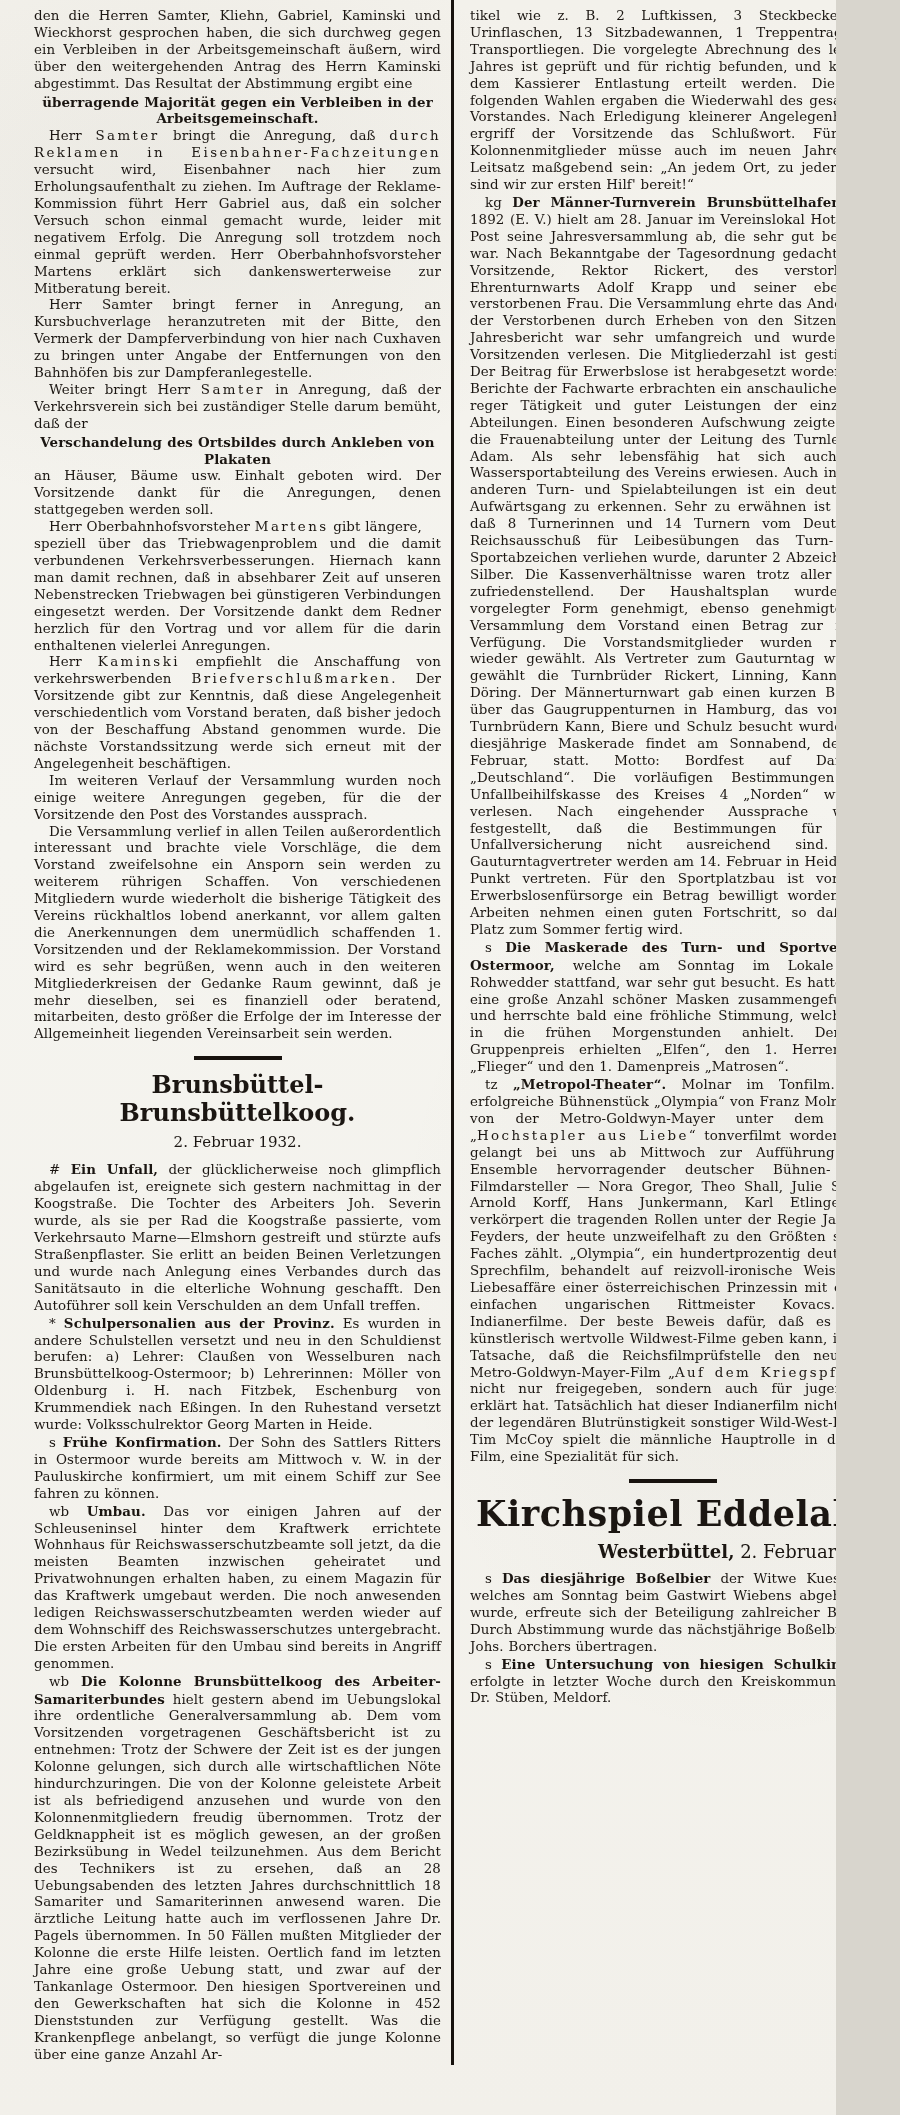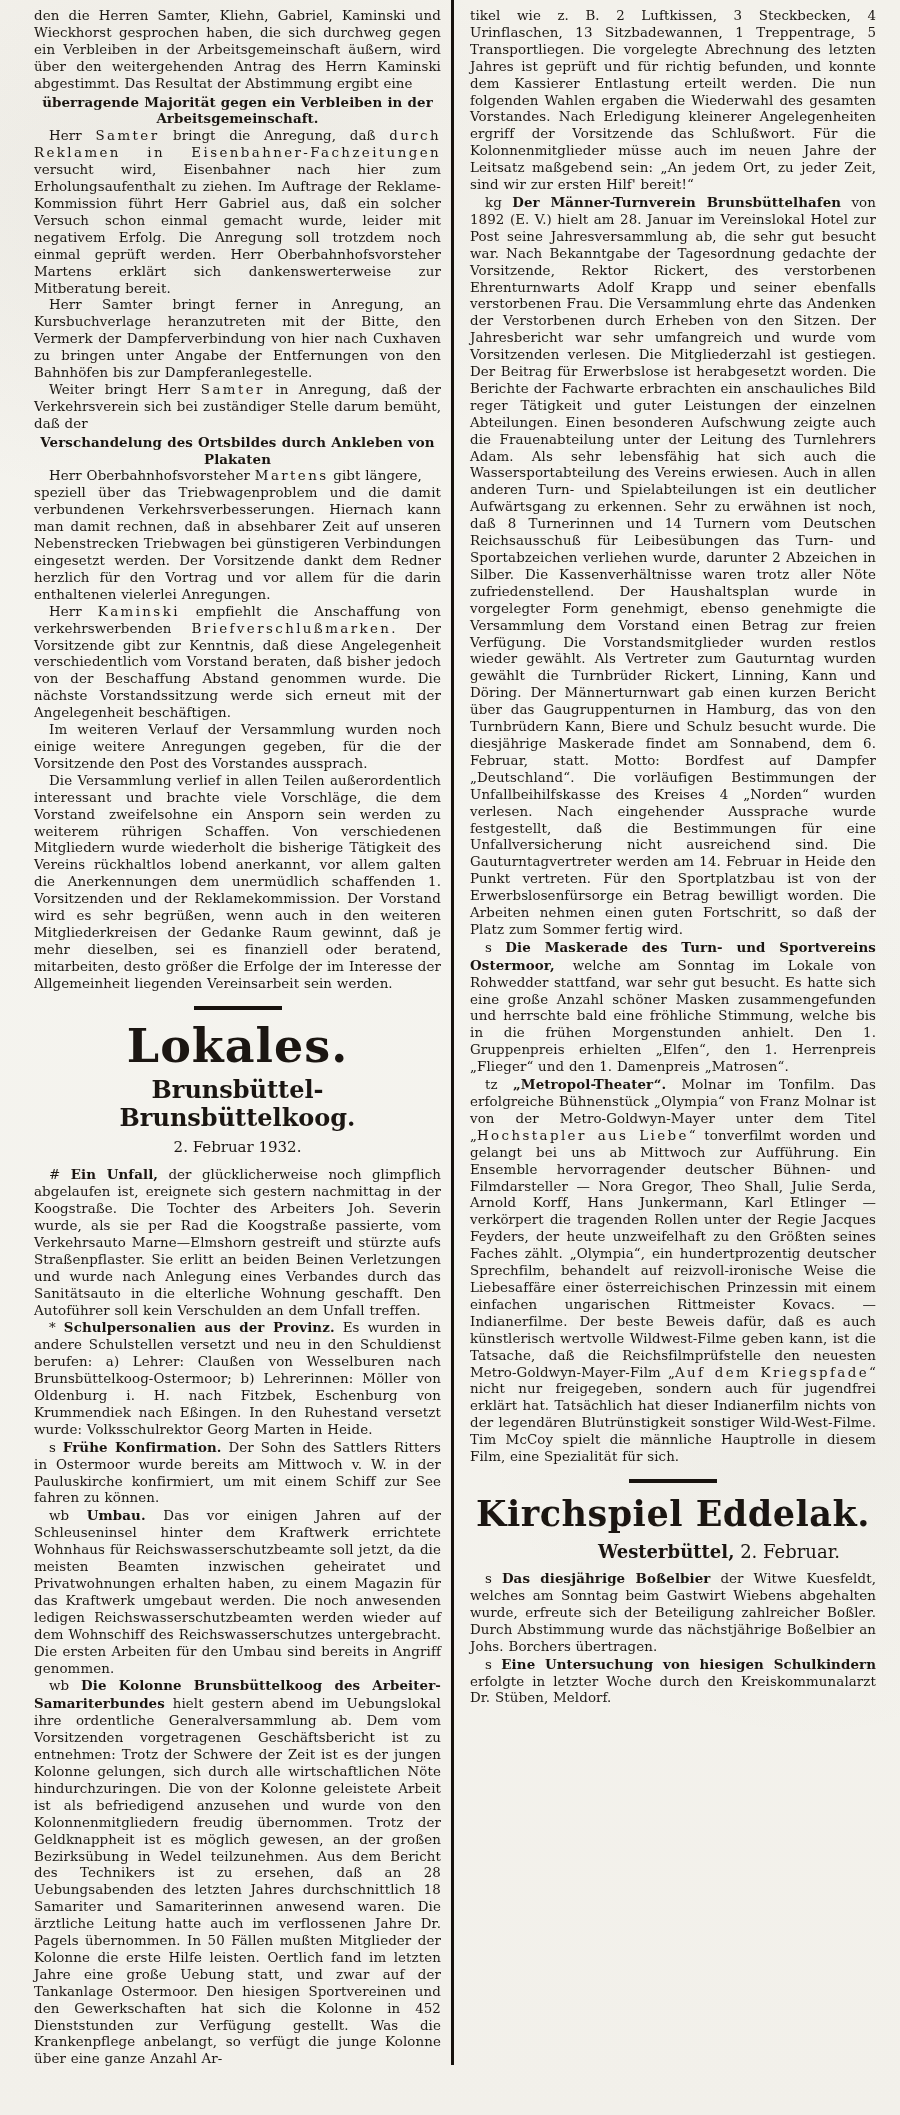--- a/index.html
+++ b/index.html
@@ -1,18 +1,18 @@
 <!DOCTYPE html>
 <html><head>
 <meta charset="utf-8">
 <style>
   html, body { margin: 0; padding: 0; background: #d8d5cd; }
   .page {
     position: relative;
-    width: 900px;
+    width: 836px;
     height: 2115px;
     margin: 0;
     background:
       radial-gradient(ellipse 700px 500px at 20% 10%, rgba(120,115,100,0.07), transparent 60%),
       radial-gradient(ellipse 600px 800px at 90% 60%, rgba(120,115,100,0.06), transparent 60%),
       linear-gradient(180deg, #f3f1eb 0%, #f5f4ef 40%, #f2f0ea 100%);
     font-family: "DejaVu Serif", "Liberation Serif", serif;
     color: #1b1612;
     overflow: hidden;
   }
@@ -63,27 +63,27 @@
 <body>
 
 <div class="page">
   <div class="col col-left">
       <p class="par"><span>den die Herren Samter, Kliehn, Gabriel, Kaminski und Wieckhorst gesprochen haben, die sich durchweg gegen ein Verbleiben in der Arbeitsgemeinschaft äußern, wird über den weitergehenden Antrag des Herrn Kaminski abgestimmt. Das Resultat der Abstimmung ergibt eine</span></p>
       <p class="par center-bold"><span class="b">überragende Majorität gegen ein Verbleiben in der Arbeitsgemeinschaft.</span></p>
       <p class="par indent"><span>Herr </span><span class="sp">Samter</span><span> bringt die Anregung, daß </span><span class="sp">durch Reklamen in Eisenbahner-Fachzeitungen</span><span> versucht wird, Eisenbahner nach hier zum Erholungsaufenthalt zu ziehen. Im Auftrage der Reklame-Kommission führt Herr Gabriel aus, daß ein solcher Versuch schon einmal gemacht wurde, leider mit negativem Erfolg. Die Anregung soll trotzdem noch einmal geprüft werden. Herr Oberbahnhofsvorsteher Martens erklärt sich dankenswerterweise zur Mitberatung bereit.</span></p>
       <p class="par indent"><span>Herr Samter bringt ferner in Anregung, an Kursbuchverlage heranzutreten mit der Bitte, den Vermerk der Dampferverbindung von hier nach Cuxhaven zu bringen unter Angabe der Entfernungen von den Bahnhöfen bis zur Dampferanlegestelle.</span></p>
       <p class="par indent"><span>Weiter bringt Herr </span><span class="sp">Samter</span><span> in Anregung, daß der Verkehrsverein sich bei zuständiger Stelle darum bemüht, daß der</span></p>
       <p class="par center-bold"><span class="b">Verschandelung des Ortsbildes durch Ankleben von Plakaten</span></p>
+      <p class="par"><span>an Häuser, Bäume usw. Einhalt geboten wird. Der Vorsitzende dankt für die Anregungen, denen stattgegeben werden soll.</span></p>
       <p class="par indent"><span>Herr Oberbahnhofsvorsteher </span><span class="sp">Martens</span><span> gibt längere,</span></p>
       <p class="par"><span>speziell über das Triebwagenproblem und die damit verbundenen Verkehrsverbesserungen. Hiernach kann man damit rechnen, daß in absehbarer Zeit auf unseren Nebenstrecken Triebwagen bei günstigeren Verbindungen eingesetzt werden. Der Vorsitzende dankt dem Redner herzlich für den Vortrag und vor allem für die darin enthaltenen vielerlei Anregungen.</span></p>
       <p class="par indent"><span>Herr </span><span class="sp">Kaminski</span><span> empfiehlt die Anschaffung von verkehrswerbenden </span><span class="sp">Briefverschlußmarken</span><span>. Der Vorsitzende gibt zur Kenntnis, daß diese Angelegenheit verschiedentlich vom Vorstand beraten, daß bisher jedoch von der Beschaffung Abstand genommen wurde. Die nächste Vorstandssitzung werde sich erneut mit der Angelegenheit beschäftigen.</span></p>
       <p class="par indent"><span>Im weiteren Verlauf der Versammlung wurden noch einige weitere Anregungen gegeben, für die der Vorsitzende den Post des Vorstandes aussprach.</span></p>
       <p class="par indent"><span>Die Versammlung verlief in allen Teilen außerordentlich interessant und brachte viele Vorschläge, die dem Vorstand zweifelsohne ein Ansporn sein werden zu weiterem rührigen Schaffen. Von verschiedenen Mitgliedern wurde wiederholt die bisherige Tätigkeit des Vereins rückhaltlos lobend anerkannt, vor allem galten die Anerkennungen dem unermüdlich schaffenden 1. Vorsitzenden und der Reklamekommission. Der Vorstand wird es sehr begrüßen, wenn auch in den weiteren Mitgliederkreisen der Gedanke Raum gewinnt, daß je mehr dieselben, sei es finanziell oder beratend, mitarbeiten, desto größer die Erfolge der im Interesse der Allgemeinheit liegenden Vereinsarbeit sein werden.</span></p>
       <div class="divider-rule"></div>
-      <p class="title"><span class="b">Lokales.</span></p>
       <p class="subtitle"><span class="b">Brunsbüttel-Brunsbüttelkoog.</span></p>
       <p class="dateline"><span>2. Februar 1932.</span></p>
       <p class="par indent"><span># </span><span class="b">Ein Unfall,</span><span> der glücklicherweise noch glimpflich abgelaufen ist, ereignete sich gestern nachmittag in der Koogstraße. Die Tochter des Arbeiters Joh. Severin wurde, als sie per Rad die Koogstraße passierte, vom Verkehrsauto Marne—Elmshorn gestreift und stürzte aufs Straßenpflaster. Sie erlitt an beiden Beinen Verletzungen und wurde nach Anlegung eines Verbandes durch das Sanitätsauto in die elterliche Wohnung geschafft. Den Autoführer soll kein Verschulden an dem Unfall treffen.</span></p>
       <p class="par indent"><span>* </span><span class="b">Schulpersonalien aus der Provinz.</span><span> Es wurden in andere Schulstellen versetzt und neu in den Schuldienst berufen: a) Lehrer: Claußen von Wesselburen nach Brunsbüttelkoog-Ostermoor; b) Lehrerinnen: Möller von Oldenburg i. H. nach Fitzbek, Eschenburg von Krummendiek nach Eßingen. In den Ruhestand versetzt wurde: Volksschulrektor Georg Marten in Heide.</span></p>
       <p class="par indent"><span>s </span><span class="b">Frühe Konfirmation.</span><span> Der Sohn des Sattlers Ritters in Ostermoor wurde bereits am Mittwoch v. W. in der Pauluskirche konfirmiert, um mit einem Schiff zur See fahren zu können.</span></p>
       <p class="par indent"><span>wb </span><span class="b">Umbau.</span><span> Das vor einigen Jahren auf der Schleuseninsel hinter dem Kraftwerk errichtete Wohnhaus für Reichswasserschutzbeamte soll jetzt, da die meisten Beamten inzwischen geheiratet und Privatwohnungen erhalten haben, zu einem Magazin für das Kraftwerk umgebaut werden. Die noch anwesenden ledigen Reichswasserschutzbeamten werden wieder auf dem Wohnschiff des Reichswasserschutzes untergebracht. Die ersten Arbeiten für den Umbau sind bereits in Angriff genommen.</span></p>
       <p class="par indent"><span>wb </span><span class="b">Die Kolonne Brunsbüttelkoog des Arbeiter-Samariterbundes</span><span> hielt gestern abend im Uebungslokal ihre ordentliche Generalversammlung ab. Dem vom Vorsitzenden vorgetragenen Geschäftsbericht ist zu entnehmen: Trotz der Schwere der Zeit ist es der jungen Kolonne gelungen, sich durch alle wirtschaftlichen Nöte hindurchzuringen. Die von der Kolonne geleistete Arbeit ist als befriedigend anzusehen und wurde von den Kolonnenmitgliedern freudig übernommen. Trotz der Geldknappheit ist es möglich gewesen, an der großen Bezirksübung in Wedel teilzunehmen. Aus dem Bericht des Technikers ist zu ersehen, daß an 28 Uebungsabenden des letzten Jahres durchschnittlich 18 Samariter und Samariterinnen anwesend waren. Die ärztliche Leitung hatte auch im verflossenen Jahre Dr. Pagels übernommen. In 50 Fällen mußten Mitglieder der Kolonne die erste Hilfe leisten. Oertlich fand im letzten Jahre eine große Uebung statt, und zwar auf der Tankanlage Ostermoor. Den hiesigen Sportvereinen und den Gewerkschaften hat sich die Kolonne in 452 Dienststunden zur Verfügung gestellt. Was die Krankenpflege anbelangt, so verfügt die junge Kolonne über eine ganze Anzahl Ar-</span></p>
     </div>
   <div class="vrule"></div>
   <div class="col col-right">

